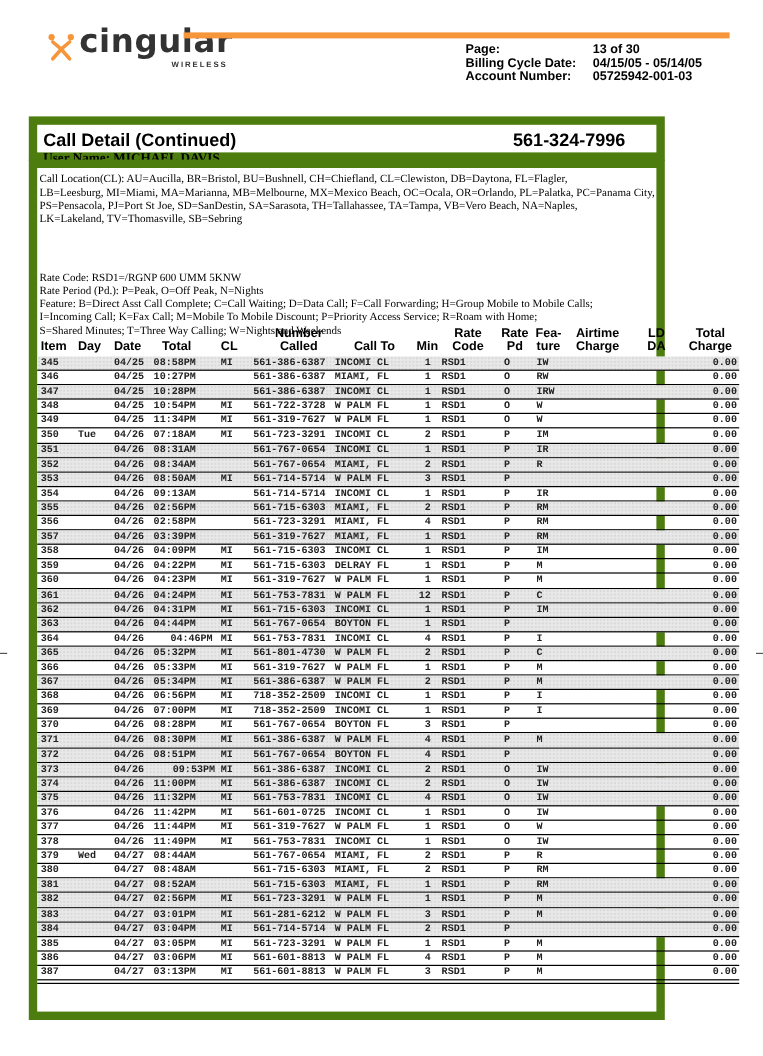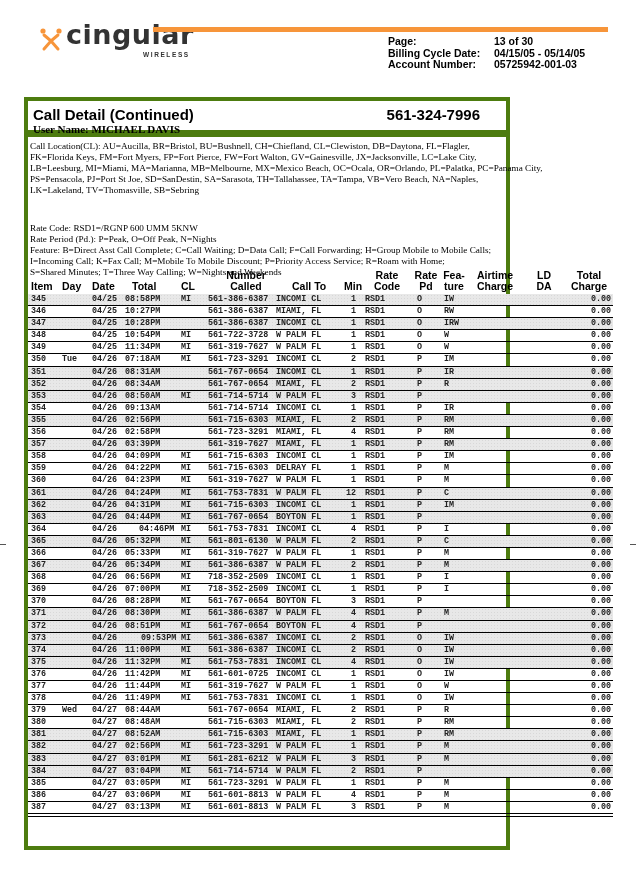--- a/index.html
+++ b/index.html
@@ -7,21 +7,21 @@
   .logo { position: absolute; left: 38px; top: 22px; width: 150px; height: 42px; }
   .logo .mark { position: absolute; left: 0; top: 4px; width: 26px; height: 26px; }
   .logo .word { position: absolute; left: 28px; top: -3px; font-family: "DejaVu Sans", sans-serif; font-size: 27px; color: #333; letter-spacing: 0.5px; font-weight: bold; }
   .logo .sub { position: absolute; left: 105px; top: 29px; font-size: 6.5px; letter-spacing: 1.6px; color: #333; font-weight: bold; }
   .logo .sm { position: absolute; left: 142px; top: 6px; font-size: 4px; color: #555; }
   .orange-bar { position: absolute; left: 153px; top: 27px; width: 455px; height: 5px; background: #f7953a; }
   .acct { position: absolute; left: 388px; top: 36px; font-size: 10.5px; font-weight: bold; line-height: 11.5px; }
   .acct .row { display: flex; }
   .acct .k { width: 106px; }
   .acct .v { }
-  .box { position: absolute; left: 24px; width: 486px; border: 4px solid #4d7c0f; box-sizing: border-box; }
+  .box { position: absolute; left: 24px; width: 530px; border: 7px solid #4d7c0f; box-sizing: border-box; }
   .title-box { top: 97px; height: 37px; }
   .title { position: absolute; left: 5px; top: 5px; font-size: 15px; font-weight: bold; }
   .phone { position: absolute; right: 26px; top: 5px; font-size: 15px; font-weight: bold; }
   .uname { position: absolute; left: 5px; top: 22px; font-family: "Liberation Serif", serif; font-size: 11px; font-weight: bold; }
   .main-box { top: 133px; height: 717px; }
   .legend { position: absolute; left: 2px; top: 4px; width: 580px; font-family: "Liberation Serif", serif; font-size: 9.2px; line-height: 11px; }
   .legend2 { position: absolute; left: 2px; top: 86px; width: 580px; font-family: "Liberation Serif", serif; font-size: 9.2px; line-height: 11px; }
   .thead { position: absolute; left: 0; top: 130px; width: 585px; height: 26px; font-size: 10.5px; font-weight: bold; }
   .thead .h { position: absolute; bottom: 1px; line-height: 11px; text-align: center; }
   .rows { position: absolute; left: 0; top: 157px; width: 585px; }
@@ -64,21 +64,20 @@
 
 <div class="box title-box">
   <div class="title">Call Detail (Continued)</div>
   <div class="phone">561-324-7996</div>
   <div class="uname">User Name: MICHAEL DAVIS</div>
 </div>
 
 <div class="box main-box">
   <div class="legend">
     <div>Call Location(CL):  AU=Aucilla, BR=Bristol, BU=Bushnell, CH=Chiefland, CL=Clewiston, DB=Daytona, FL=Flagler,</div>
-    <div>FK=Florida Keys, FM=Fort Myers, FP=Fort Pierce, FW=Fort Walton, GV=Gainesville, JX=Jacksonville, LC=Lake City,</div>
     <div>LB=Leesburg, MI=Miami, MA=Marianna, MB=Melbourne, MX=Mexico Beach, OC=Ocala, OR=Orlando, PL=Palatka, PC=Panama City,</div>
     <div>PS=Pensacola, PJ=Port St Joe, SD=SanDestin, SA=Sarasota, TH=Tallahassee, TA=Tampa, VB=Vero Beach, NA=Naples,</div>
     <div>LK=Lakeland, TV=Thomasville, SB=Sebring</div>
   </div>
   <div class="legend2">
     <div>Rate Code: RSD1=/RGNP 600 UMM 5KNW</div>
     <div>Rate Period (Pd.): P=Peak, O=Off Peak, N=Nights</div>
     <div>Feature: B=Direct Asst Call Complete; C=Call Waiting; D=Data Call; F=Call Forwarding; H=Group Mobile to Mobile Calls;</div>
     <div>I=Incoming Call; K=Fax Call; M=Mobile To Mobile Discount; P=Priority Access Service; R=Roam with Home;</div>
     <div>S=Shared Minutes;  T=Three Way Calling; W=Nights and Weekends</div>
@@ -442,21 +441,21 @@
         <span style="left: 450px;"></span>
         <span style="left: 510px;"></span>
         <span style="left: 563px;">0.00</span>
       </div>
       <div class="r shade">
         <span style="left: 3px;">365</span>
         <span style="left: 34px;"></span>
         <span style="left: 64px;">04/26</span>
         <span style="left: 97px;">05:32PM</span>
         <span style="left: 153px;">MI</span>
-        <span style="left: 180px;">561-801-6130</span>
+        <span style="left: 180px;">561-801-4730</span>
         <span style="left: 248px;">W PALM FL</span>
         <span style="left: 314px; width: 14px; text-align: right;">2</span>
         <span style="left: 337px;">RSD1</span>
         <span style="left: 389px;">P</span>
         <span style="left: 416px;">C</span>
         <span style="left: 450px;"></span>
         <span style="left: 510px;"></span>
         <span style="left: 563px;">0.00</span>
       </div>
       <div class="r">

